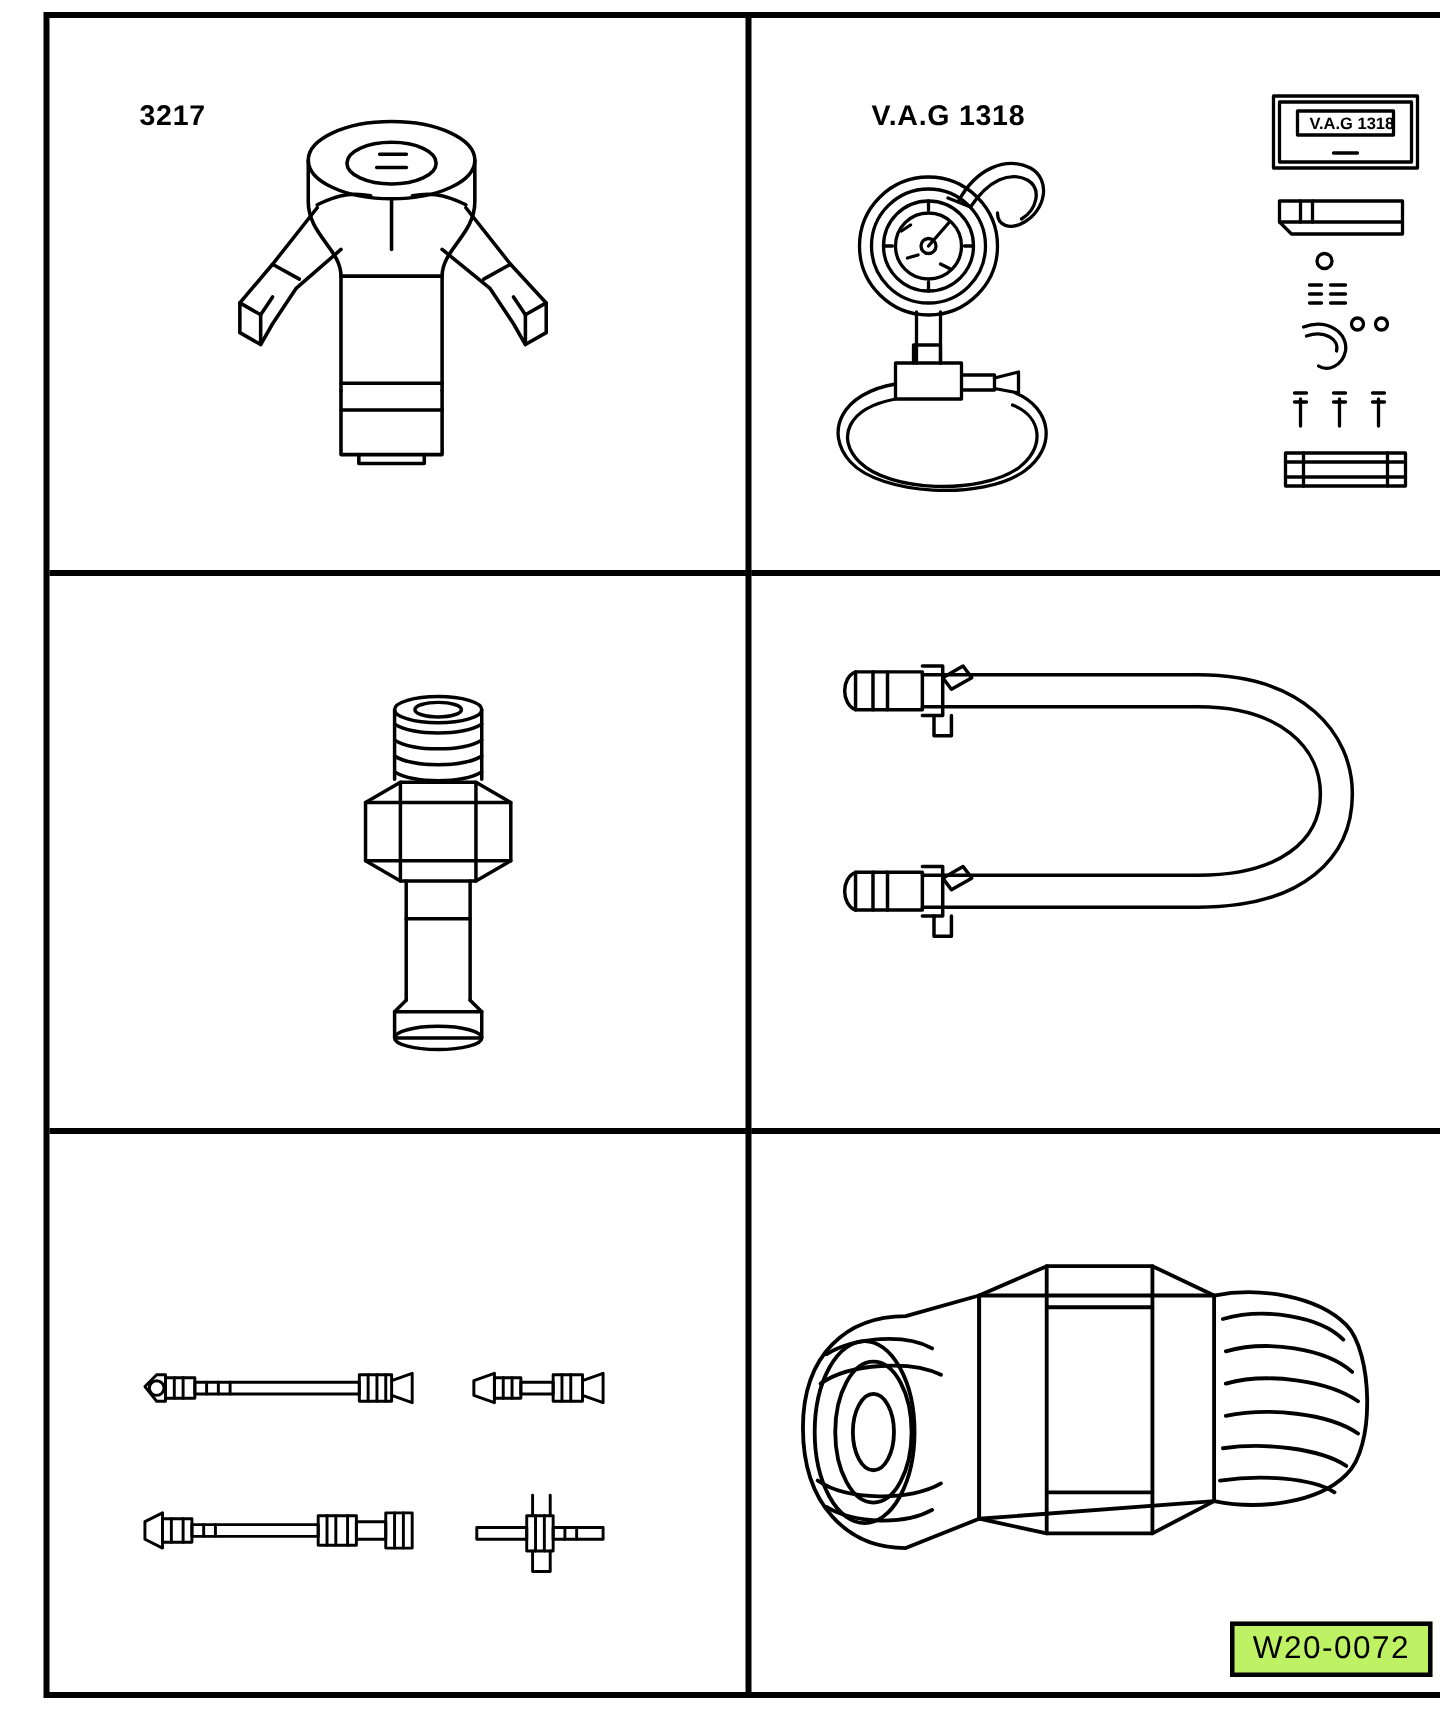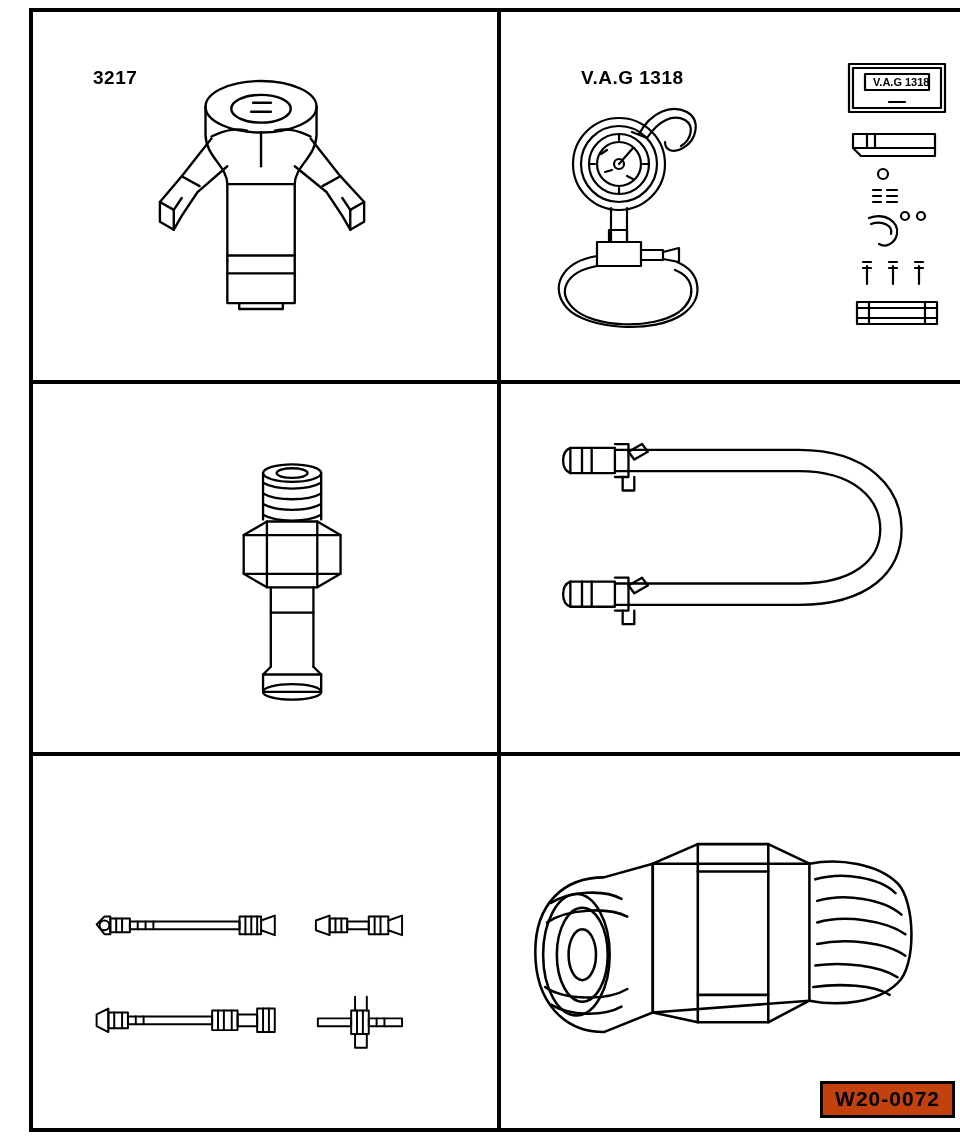--- a/index.html
+++ b/index.html
@@ -51,23 +51,23 @@
     position: absolute;
     left: 0; top: 0;
     width: 100%; height: 100%;
     pointer-events: none;
   }
   .code-box {
     position: absolute;
     right: 14px;
     bottom: 10px;
     border: 3px solid #000;
-    background: #c2410c;
+    background: #bef264;
     padding: 3px 12px 4px 12px;
-    font-weight: bold;
+    font-weight: normal;
     font-size: 21px;
     letter-spacing: 1px;
     color: #000;
   }
   svg { display: block; }
   svg text {
     font-family: "Liberation Sans", sans-serif;
   }
 </style>
 </head>

